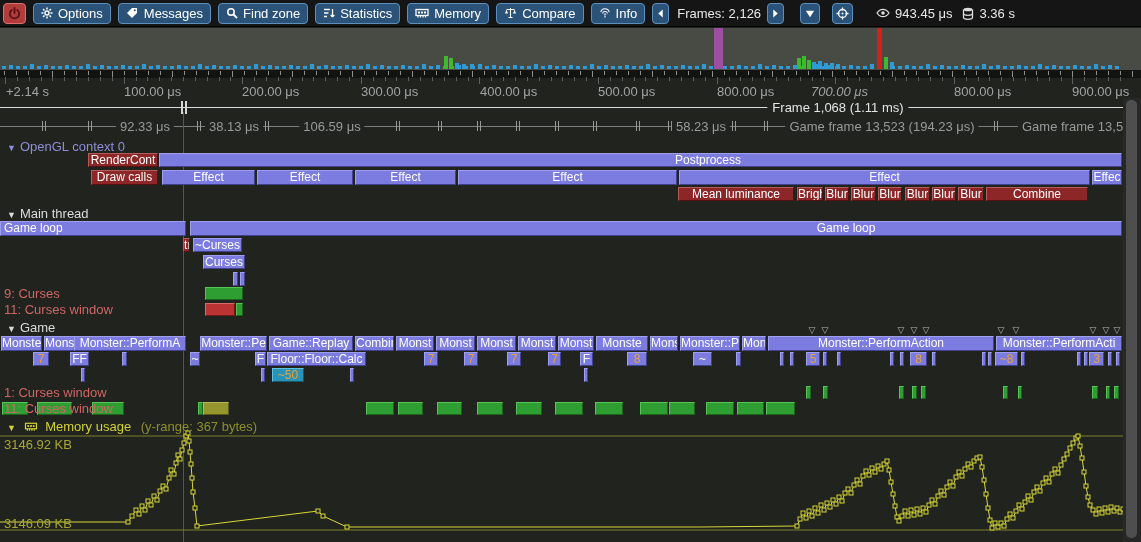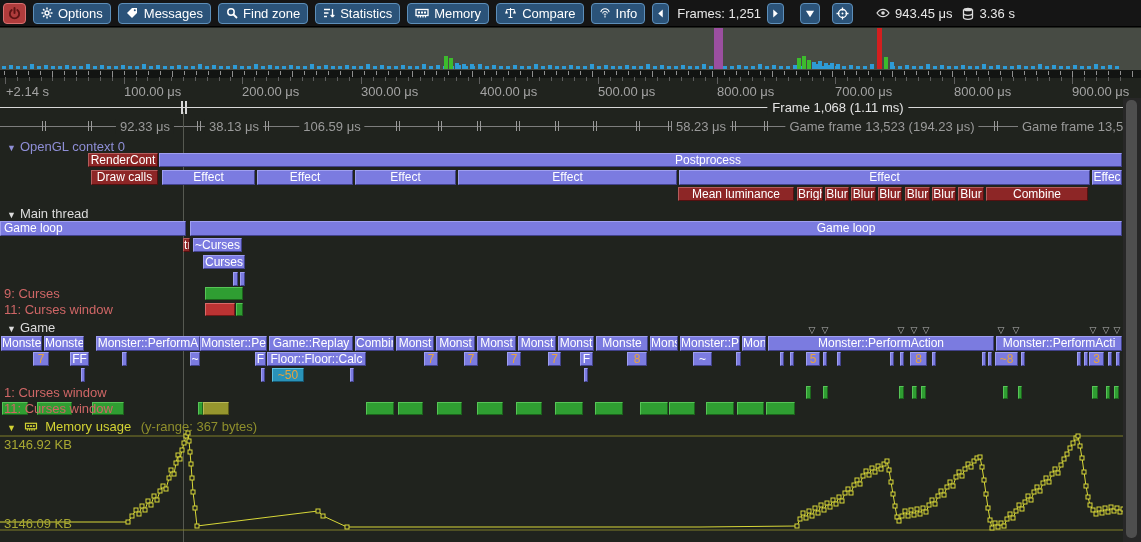--- a/index.html
+++ b/index.html
@@ -151,21 +151,21 @@
           <span>Info</span>
         </div>
       </div>
     <div class="tbtn sq">
       <span class="ic">
           <svg width="9" height="11" viewBox="0 0 10 12">
             <path d="M7.5 1.5L2.5 6l5 4.5z" fill="#fff"></path>
           </svg>
         </span>
     </div>
-    <span class="tbtext">Frames: 1,251</span>
+    <span class="tbtext">Frames: 2,126</span>
     <div class="tbtn sq">
       <span class="ic">
           <svg width="9" height="11" viewBox="0 0 10 12">
             <path d="M2.5 1.5L7.5 6l-5 4.5z" fill="#fff"></path>
           </svg>
         </span>
     </div>
     <div class="tbtn sq" style="margin-left:9px">
       <span class="ic">
           <svg width="12" height="11" viewBox="0 0 12 12">
@@ -576,21 +576,21 @@
       <div class="axtick" style="left: 1096.1px; height: 4px;"></div>
       <div class="axtick" style="left: 1108px; height: 4px;"></div>
       <div class="axtick" style="left: 1119.8px; height: 4px;"></div>
       <div class="axlabel" style="left: 6px;">+2.14 s</div>
       <div class="axlabel" style="left: 124px;">100.00 μs</div>
       <div class="axlabel" style="left: 242px;">200.00 μs</div>
       <div class="axlabel" style="left: 361px;">300.00 μs</div>
       <div class="axlabel" style="left: 480px;">400.00 μs</div>
       <div class="axlabel" style="left: 598px;">500.00 μs</div>
       <div class="axlabel" style="left: 717px;">800.00 μs</div>
-      <div class="axlabel" style="left: 835px;">700.00 μs</div>
+      <div class="axlabel" style="left: 811px; font-style: italic;">700.00 μs</div>
       <div class="axlabel" style="left: 954px;">800.00 μs</div>
       <div class="axlabel" style="left: 1072px;">900.00 μs</div>
     </div>
 
   <div id="frameband">
     <div class="fline"></div>
     <div class="fbreak" id="fb1" style="left: 181px;"></div>
     <div class="fbreak" id="fb2" style="left: 185px;"></div>
     <div class="flabel" id="mainframelabel" style="left: 838px;">Frame 1,068 (1.11 ms)</div>
     <div class="subline"></div>
@@ -675,21 +675,21 @@
       <div class="tri" style="left: 901px; top: 325px;">▽</div>
       <div class="tri" style="left: 914px; top: 325px;">▽</div>
       <div class="tri" style="left: 926px; top: 325px;">▽</div>
       <div class="tri" style="left: 1001px; top: 325px;">▽</div>
       <div class="tri" style="left: 1016px; top: 325px;">▽</div>
       <div class="tri" style="left: 1093px; top: 325px;">▽</div>
       <div class="tri" style="left: 1106px; top: 325px;">▽</div>
       <div class="tri" style="left: 1117px; top: 325px;">▽</div>
       <div class="bar p" style="left: 1px; top: 336px; width: 41px; height: 15px; line-height: 13px;">Monste</div>
       <div class="bar p" style="left: 44px; top: 336px; width: 40px; height: 15px; line-height: 13px;">Monste</div>
-      <div class="bar p" style="left: 96px; top: 336px; width: 104px; height: 15px; line-height: 13px;">Monster::PerformA</div>
+      <div class="bar p" style="left: 74px; top: 336px; width: 112px; height: 15px; line-height: 13px;">Monster::PerformA</div>
       <div class="bar p" style="left: 200px; top: 336px; width: 67px; height: 15px; line-height: 13px;">Monster::Pe</div>
       <div class="bar p" style="left: 269px; top: 336px; width: 84px; height: 15px; line-height: 13px;">Game::Replay</div>
       <div class="bar p" style="left: 355px; top: 336px; width: 39px; height: 15px; line-height: 13px;">Combine</div>
       <div class="bar p" style="left: 396px; top: 336px; width: 38px; height: 15px; line-height: 13px;">Monst</div>
       <div class="bar p" style="left: 436px; top: 336px; width: 39px; height: 15px; line-height: 13px;">Monst</div>
       <div class="bar p" style="left: 477px; top: 336px; width: 39px; height: 15px; line-height: 13px;">Monst</div>
       <div class="bar p" style="left: 518px; top: 336px; width: 38px; height: 15px; line-height: 13px;">Monst</div>
       <div class="bar p" style="left: 558px; top: 336px; width: 36px; height: 15px; line-height: 13px;">Monst</div>
       <div class="bar p" style="left: 596px; top: 336px; width: 52px; height: 15px; line-height: 13px;">Monste</div>
       <div class="bar p" style="left: 650px; top: 336px; width: 28px; height: 15px; line-height: 13px;">Mons</div>

